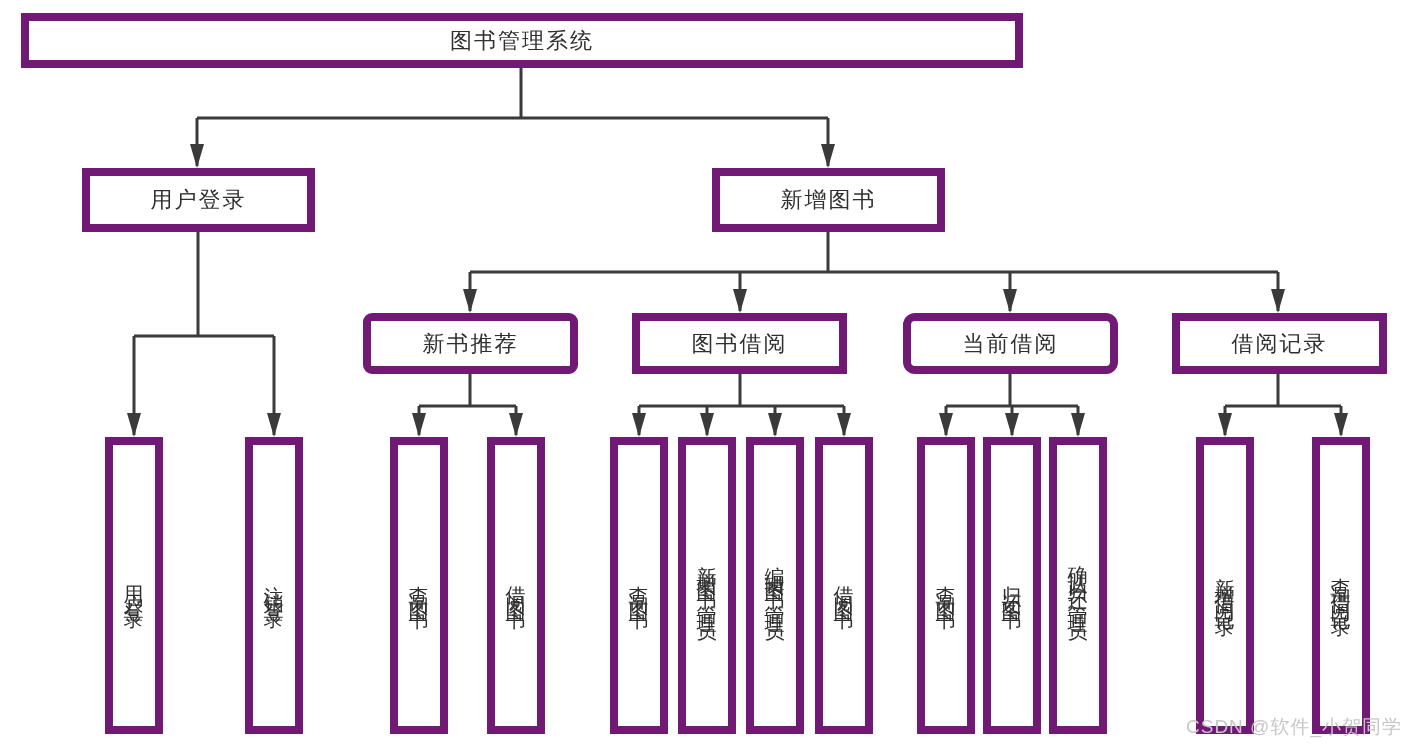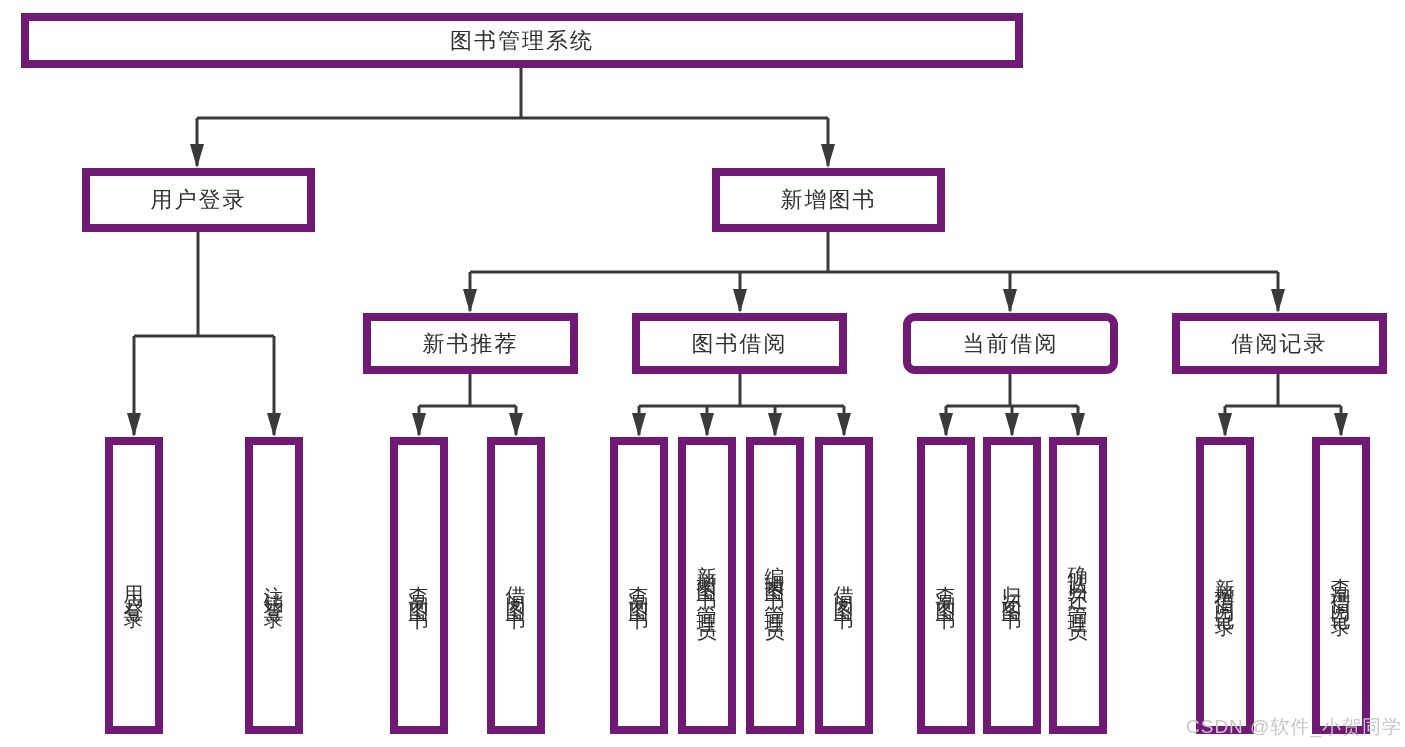--- a/index.html
+++ b/index.html
@@ -110,21 +110,21 @@
     <span class="h-label">图书管理系统</span>
   </div>
 
   <div class="node lvl2-box" style="left:82px;">
     <span class="h-label">用户登录</span>
   </div>
   <div class="node lvl2-box" style="left:712px;">
     <span class="h-label">新增图书</span>
   </div>
 
-  <div class="node lvl3-box" style="left:363px;">
+  <div class="node lvl3-box" style="left:363px;border-radius:9px;">
     <span class="h-label">新书推荐</span>
   </div>
   <div class="node lvl3-box" style="left:632px;">
     <span class="h-label">图书借阅</span>
   </div>
   <div class="node lvl3-box" style="left:903px;border-radius:12px;">
     <span class="h-label">当前借阅</span>
   </div>
   <div class="node lvl3-box" style="left:1172px;">
     <span class="h-label">借阅记录</span>

